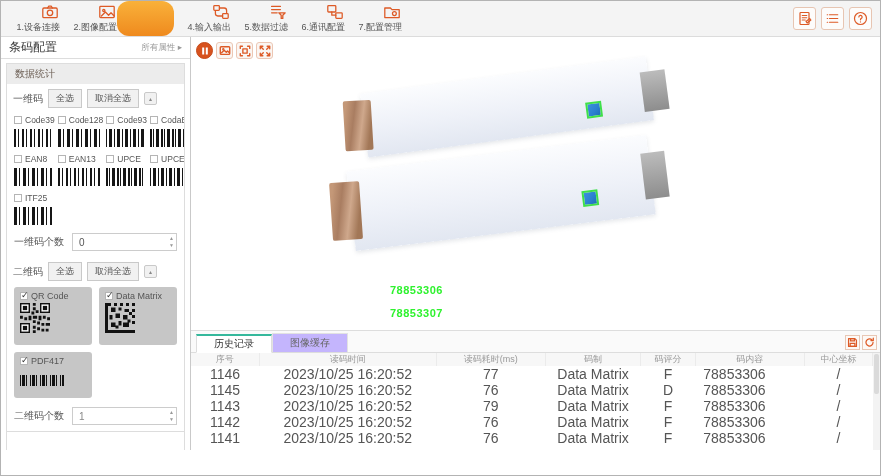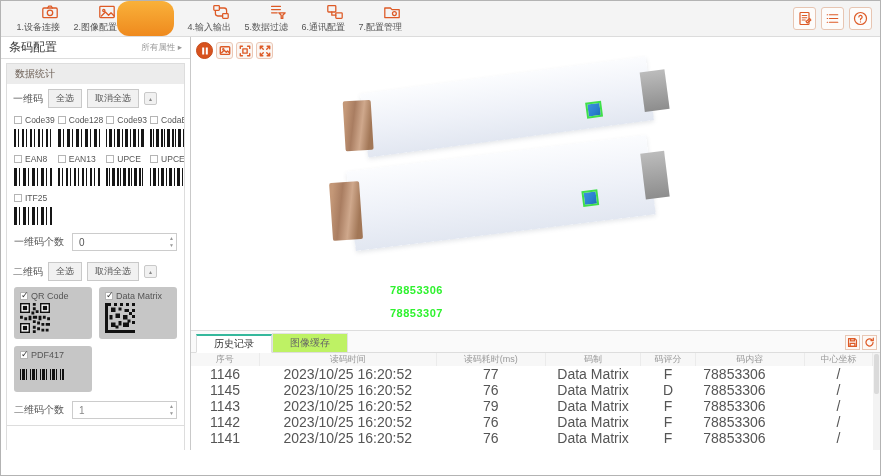--- a/index.html
+++ b/index.html
@@ -53,21 +53,21 @@
   .b1 { background:repeating-linear-gradient(90deg,#161616 0 2px,transparent 2px 4px,#161616 4px 5px,transparent 5px 8px); }
   .b2 { background:repeating-linear-gradient(90deg,#161616 0 3px,transparent 3px 5px,#161616 5px 6px,transparent 6px 9px); }
   .b3 { background:repeating-linear-gradient(90deg,#161616 0 1px,transparent 1px 3px,#161616 3px 6px,transparent 6px 8px); }
   .b4 { background:repeating-linear-gradient(90deg,#161616 0 2px,transparent 2px 3px,#161616 3px 4px,transparent 4px 6px,#161616 6px 9px,transparent 9px 11px); }
   .count-row { display:flex; align-items:center; padding:6px 7px; font-size:10px; color:#555; gap:8px; }
   .spin { flex:1; height:18px; border:1px solid #ccc; position:relative; font-size:10px; color:#555;
           padding:0 14px 0 6px; display:flex; align-items:center; background:#fff; }
   .spin .arrows { position:absolute; right:2px; top:1px; display:flex; flex-direction:column;
                   font-size:5px; color:#999; line-height:7px; }
   .tiles { padding:3px 7px; display:grid; grid-template-columns:1fr 1fr; gap:7px; }
-  .tile { background:#c6c6c6; border-radius:3px; padding:4px 6px; height:52px; overflow:hidden; }
+  .tile { background:#c6c6c6; border-radius:3px; padding:4px 6px; height:58px; overflow:hidden; }
   .tile .cb-row { font-size:9px; color:#555; }
   .tile.pdf { height:46px; }
   .pdf-stripes { height:11px; width:44px; margin-top:9px;
     background:repeating-linear-gradient(90deg,#111 0 1px,transparent 1px 2px,#111 2px 5px,transparent 5px 6px,#111 6px 7px,transparent 7px 10px); }
   .divider { border-top:1px solid #ddd; flex:none; }
   .panel-fill { flex:1; }
 
   
   .right-panel { flex:1; display:flex; flex-direction:column; position:relative; min-width:0; }
   .rp-header { height:22px; border-bottom:1px solid #ddd; display:flex; align-items:center;
@@ -103,21 +103,21 @@
   .decoded.r1 { left:199px; top:247px; }
   .decoded.r2 { left:199px; top:270px; }
 
   
   .bottom { flex:1; display:flex; flex-direction:column; min-height:0; }
   .tabbar { height:22px; display:flex; align-items:flex-end; background:#fafafa;
             border-bottom:1px solid #ddd; padding-left:5px; position:relative; flex:none; }
   .btab { height:19px; padding:0 17px; font-size:10px; display:flex; align-items:center; color:#666; }
   .btab.active { background:#fff; border:1px solid #ddd; border-bottom:1px solid #fff;
                  border-top:2px solid #35b89c; color:#333; margin-bottom:-1px; }
-  .btab.inactive { background:#bef264; border:1px solid #e2e2e2; border-bottom:none; }
+  .btab.inactive { background:#c4b5fd; border:1px solid #e2e2e2; border-bottom:none; }
   .tab-actions { position:absolute; right:3px; top:4px; display:flex; gap:2px; }
   .tbtn2 { width:15px; height:15px; border:1px solid #e8c7b5; background:#fdf9f6;
            display:flex; align-items:center; justify-content:center; }
   .tbtn2 svg { width:11px; height:11px; }
 
   .table-wrap { flex:1; overflow:hidden; position:relative; }
   table { width:calc(100% - 7px); border-collapse:collapse; table-layout:fixed; }
   th { height:13px; background:#f7f7f7; color:#999; font-weight:normal; font-size:9px;
        border-right:1px solid #ebebeb; }
   td { height:12px; text-align:center; font-size:14px; color:#555; white-space:nowrap; overflow:hidden; }

